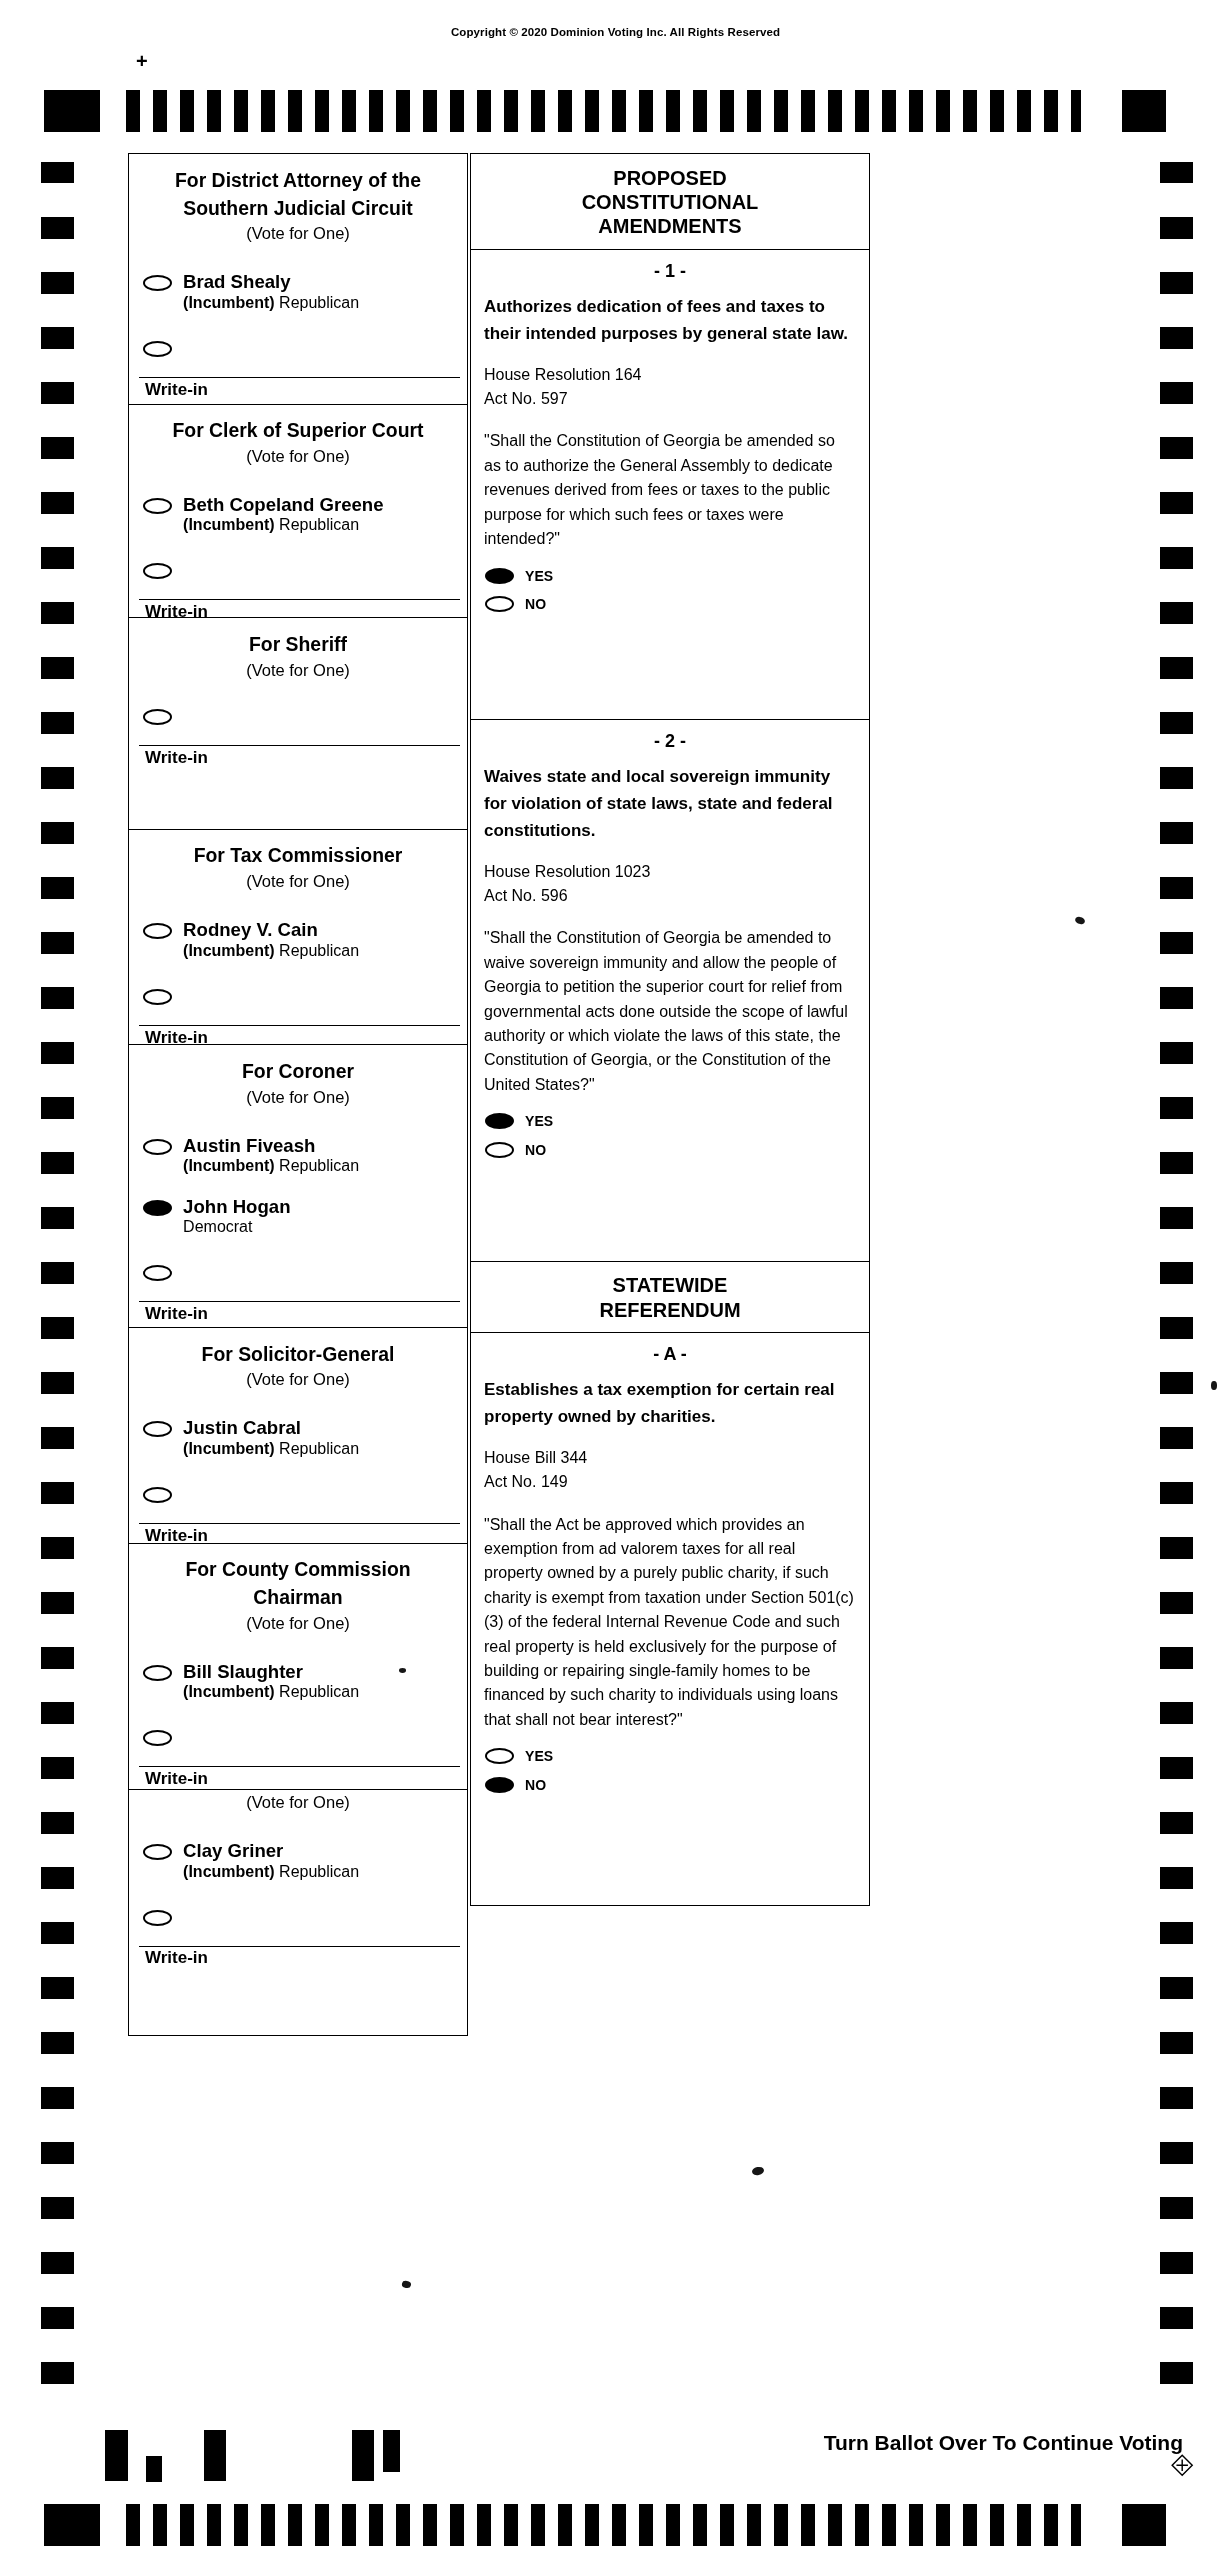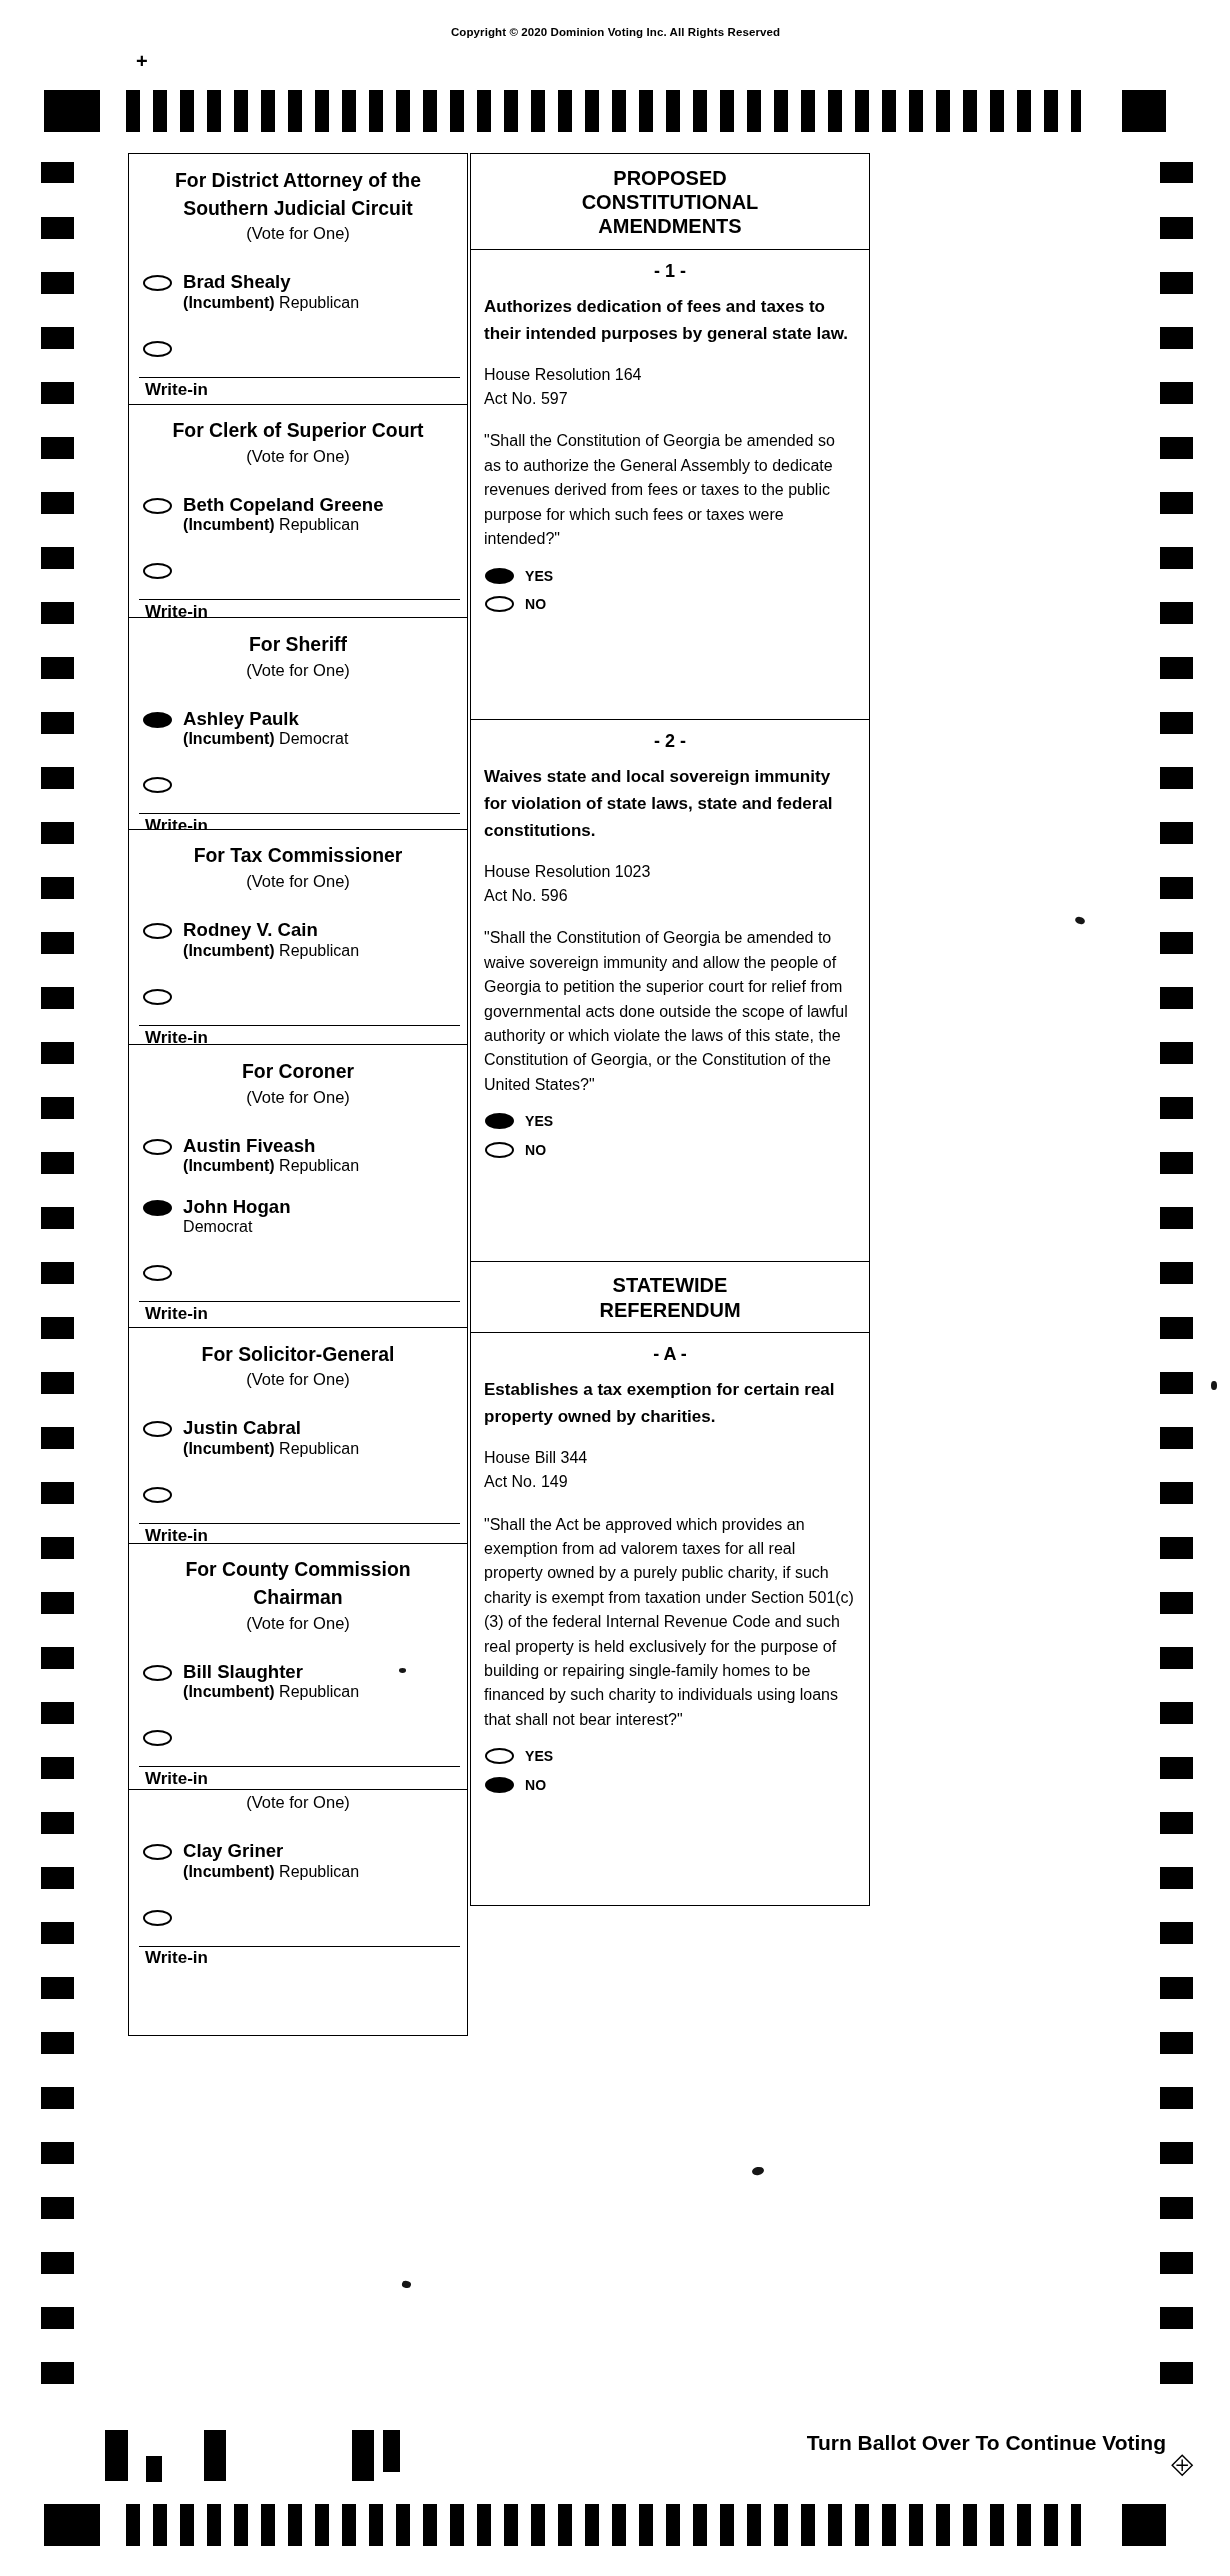--- a/index.html
+++ b/index.html
@@ -56,21 +56,21 @@
   .msec { overflow:hidden; border-bottom:1.4px solid #000; }
   .msec:last-child { border-bottom:none; }
   .m-num { margin-top:11.5px; text-align:center; font-weight:bold; font-size:18px; line-height:20px; }
   .m-summary { margin:11.5px 13px 0 13px; font-weight:bold; font-size:17px; line-height:27px; }
   .m-ref { margin:16px 13px 0 13px; font-size:16px; line-height:24px; white-space:pre-line; }
   .m-question { margin:18.6px 13px 0 13px; font-size:16px; line-height:24.4px; }
   .m-choice { display:flex; align-items:center; gap:10.8px; margin:14.3px 0 0 14.3px;
     font-weight:bold; font-size:14px; line-height:20px; }
   .m-choice + .m-choice { margin-top:8.6px; }
   
-  .turn-over { position:absolute; top:2431px; right:65px; font-weight:bold; font-size:21px; }
+  .turn-over { position:absolute; top:2431px; right:48px; font-weight:bold; font-size:21px; }
   .crosshair { position:absolute; left:1170px; top:2453px; width:24.4px; height:24.4px; }
   .bbar { position:absolute; background:#000; }
   .speck { position:absolute; background:#161616; border-radius:50%; }
 </style>
 </head>
 <body>
 
 <div class="page">
 
   <div class="copyright">Copyright © 2020 Dominion Voting Inc. All Rights Reserved</div>
@@ -111,27 +111,20 @@
         </span>
       </div>
       <div class="wi-row"><span class="oval"></span></div>
       <div class="wi-line"></div>
       <div class="wi-label">Write-in</div>
     </section>
 
     <section class="contest" style="height:213px">
       <div class="c-title">For Sheriff</div>
       <div class="c-vote">(Vote for One)</div>
-      <div class="cand">
-        <span class="oval filled"></span>
-        <span class="cand-text">
-          <span class="cand-name">Ashley Paulk</span>
-          <span class="cand-sub"><b>(Incumbent)</b> <span>Democrat</span></span>
-        </span>
-      </div>
       <div class="wi-row"><span class="oval"></span></div>
       <div class="wi-line"></div>
       <div class="wi-label">Write-in</div>
     </section>
 
     <section class="contest" style="height:217px">
       <div class="c-title">For Tax Commissioner</div>
       <div class="c-vote">(Vote for One)</div>
       <div class="cand">
         <span class="oval"></span>

